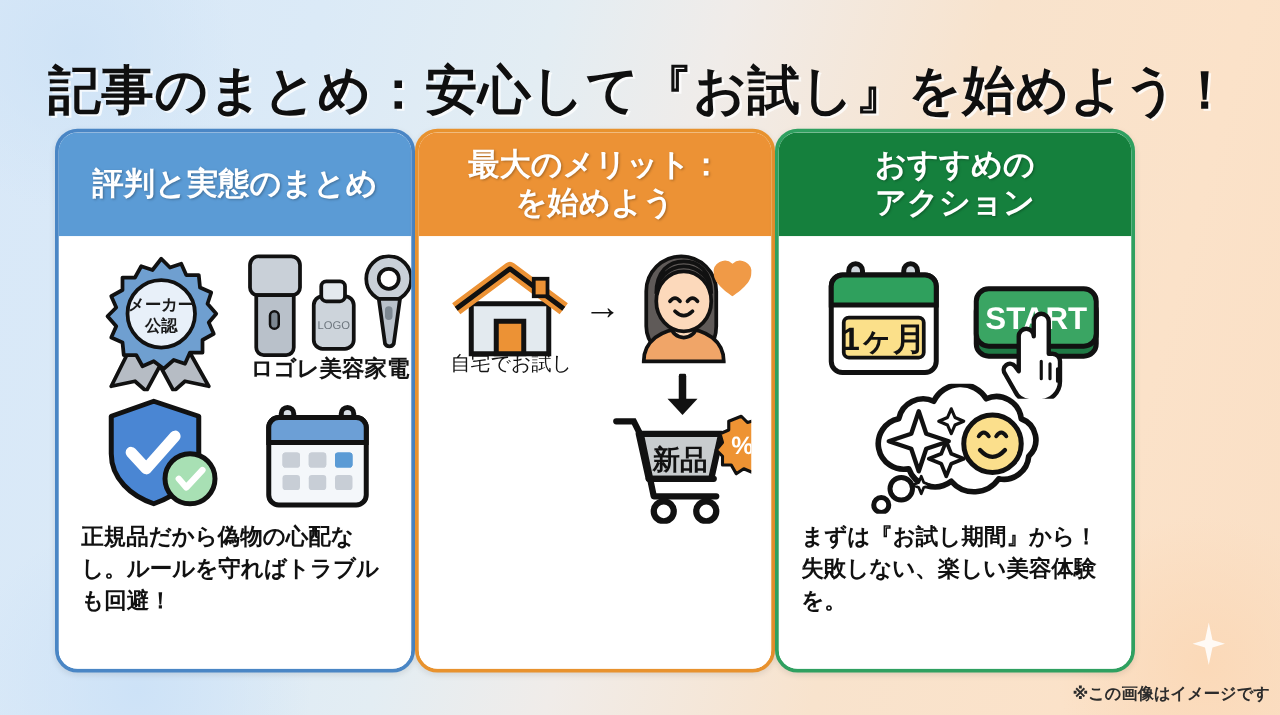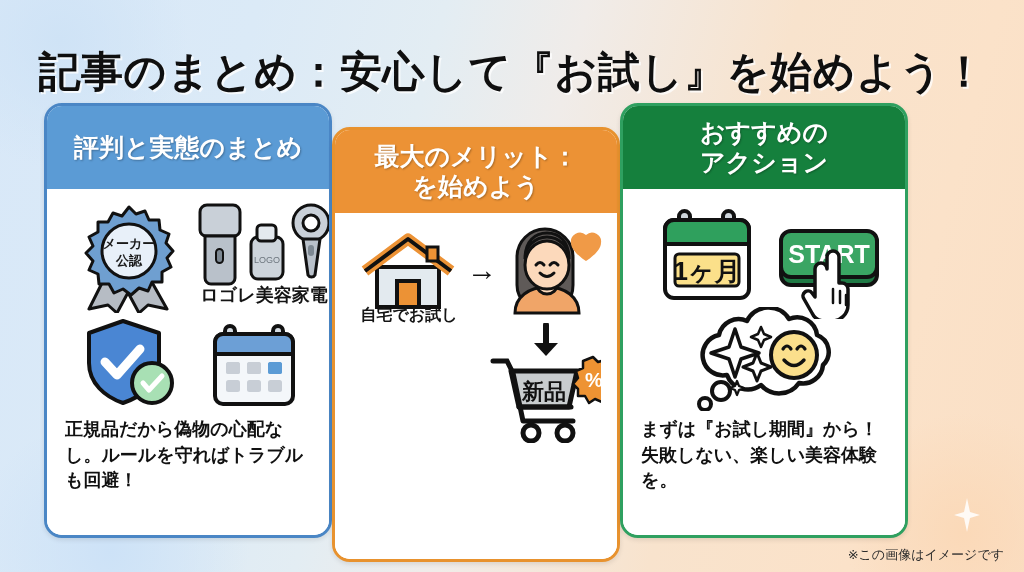--- a/index.html
+++ b/index.html
@@ -40,21 +40,21 @@
   .card {
     width:288px; height:435px;
     background:#ffffff;
     border-radius:18px;
     border:3px solid #000;
     display:flex; flex-direction:column;
     overflow:hidden;
     box-shadow:0 2px 5px rgba(0,0,0,.10);
   }
   .card.blue   { border-color:#4a86c5; }
-  .card.orange { border-color:#e8922e;margin-top:24px; }
+  .card.orange { border-color:#e8922e; }
   .card.green  { border-color:#2fa060; }
 
   .card-head {
     height:83px; flex:none;
     display:flex; align-items:center; justify-content:center;
     text-align:center;
     color:#fff; font-weight:bold; font-size:25px; line-height:1.18;
     padding:0 10px;
     text-shadow:1px 1px 2px rgba(0,0,0,.28);
   }
@@ -79,36 +79,36 @@
   .c1-badge { position:absolute; left:14px; top:6px; }
   .c1-dev   { position:absolute; left:128px; top:2px; }
   .dev-label{ position:absolute; left:118px; top:84px; width:170px;
               text-align:center; font-size:18px; font-weight:bold; color:#141414; }
   .c1-shield{ position:absolute; left:22px; top:118px; }
   .c1-cal   { position:absolute; left:150px; top:120px; }
 
   
   .c2-house { position:absolute; left:12px; top:10px; }
   .c2-hlabel{ position:absolute; left:0px; top:82px; width:120px;
-              text-align:center; font-size:16px; font-weight:bold; color:#141414; }
+              text-align:center; font-size:16px; font-weight:normal; color:#141414; }
   .c2-arrow { position:absolute; left:118px; top:30px;
               font-size:30px; color:#111; font-weight:bold; }
   .c2-woman { position:absolute; left:150px; top:4px; }
   .c2-down  { position:absolute; left:180px; top:100px; }
   .c2-cart  { position:absolute; left:140px; top:128px; }
 
   
   .c3-cal   { position:absolute; left:20px; top:6px; }
   .c3-start { position:absolute; left:140px; top:20px; }
   .c3-think { position:absolute; left:38px; top:108px; }
 
   
   .footnote {
-    position:absolute; right:20px; bottom:8px;
-    font-size:13px; font-weight:normal; color:#2c2c2c;
+    position:absolute; right:8px; bottom:8px;
+    font-size:13px; font-weight:bold; color:#2c2c2c;
   }
   .spark-deco {
     position:absolute; right:44px; bottom:40px;
     width:26px; height:34px; pointer-events:none;
   }
 </style>
 </head>
 <body>
 
 <div class="blob blob-tl"></div>

